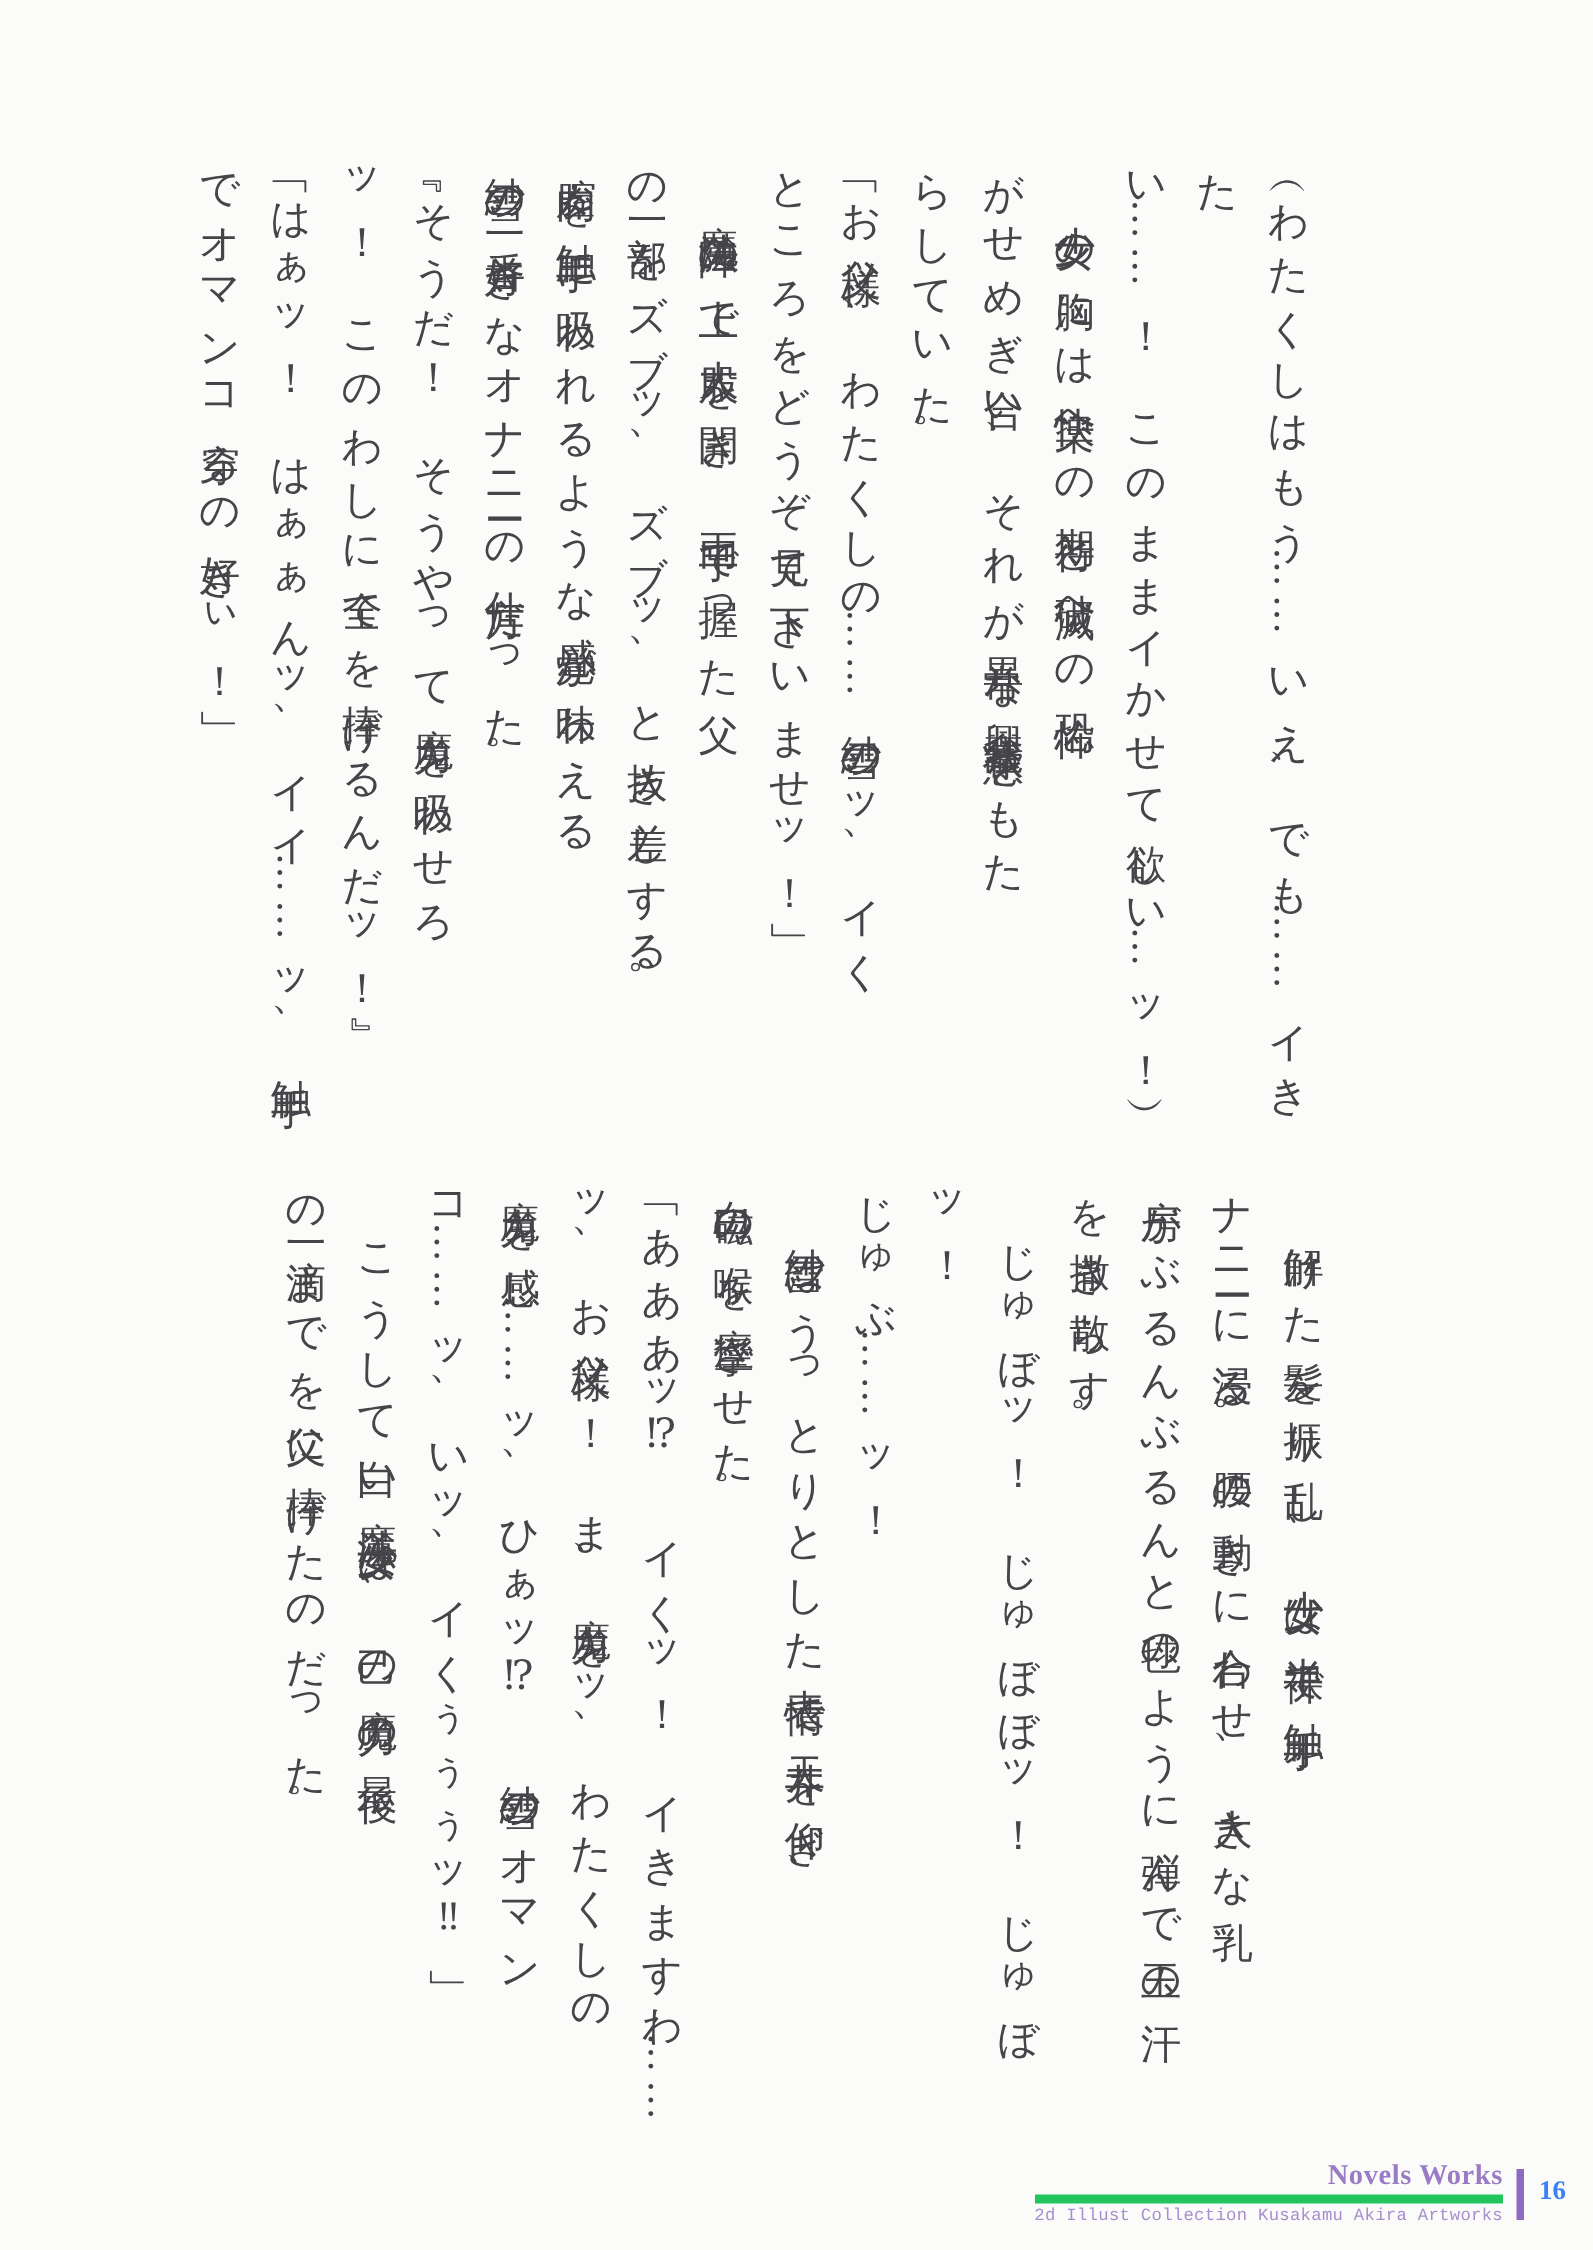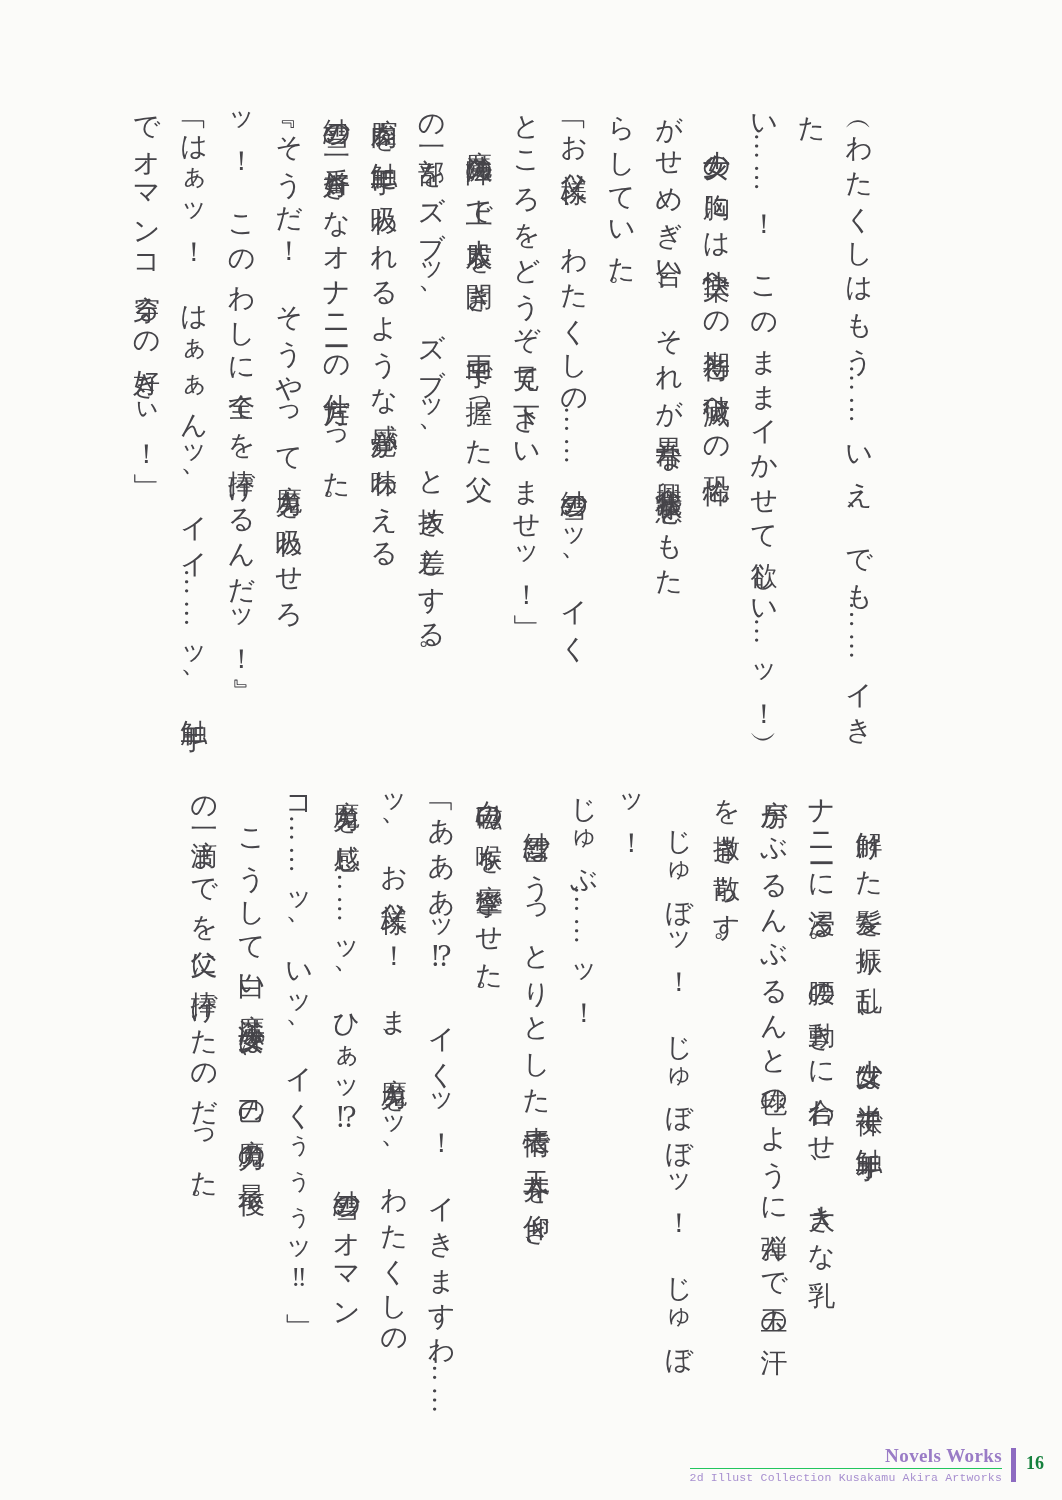--- a/index.html
+++ b/index.html
@@ -53,40 +53,40 @@
     display: inline-block;
     text-align: right;
   }
   .footer-title {
     font-size: 19px;
     font-weight: bold;
     letter-spacing: 0.4px;
     line-height: 1.05;
     color: #9a7cc6;
     padding-bottom: 2px;
-    border-bottom: 1px solid #22c55e;
+    border-bottom: 6px solid #22c55e;
   }
   .footer-sub {
     font-size: 11.5px;
     letter-spacing: 0.2px;
     color: #a78fcf;
     padding-top: 2px;
     font-family: Liberation Mono, monospace;
   }
   .footer-bar {
     width: 5px;
     height: 34px;
     background: #8d6bc1;
     margin-left: 9px;
     margin-right: 10px;
   }
   .footer-page {
     font-size: 18px;
     font-weight: bold;
-    color: #15803d;
+    color: #3b82f6;
     margin-top: -4px;
   }
 </style>
 </head>
 <body>
 
 <div class="page">
 
   <div id="block-top" class="vblock">
       <p class="indent-half">（わたくしはもう……いえ、でも……イきた

